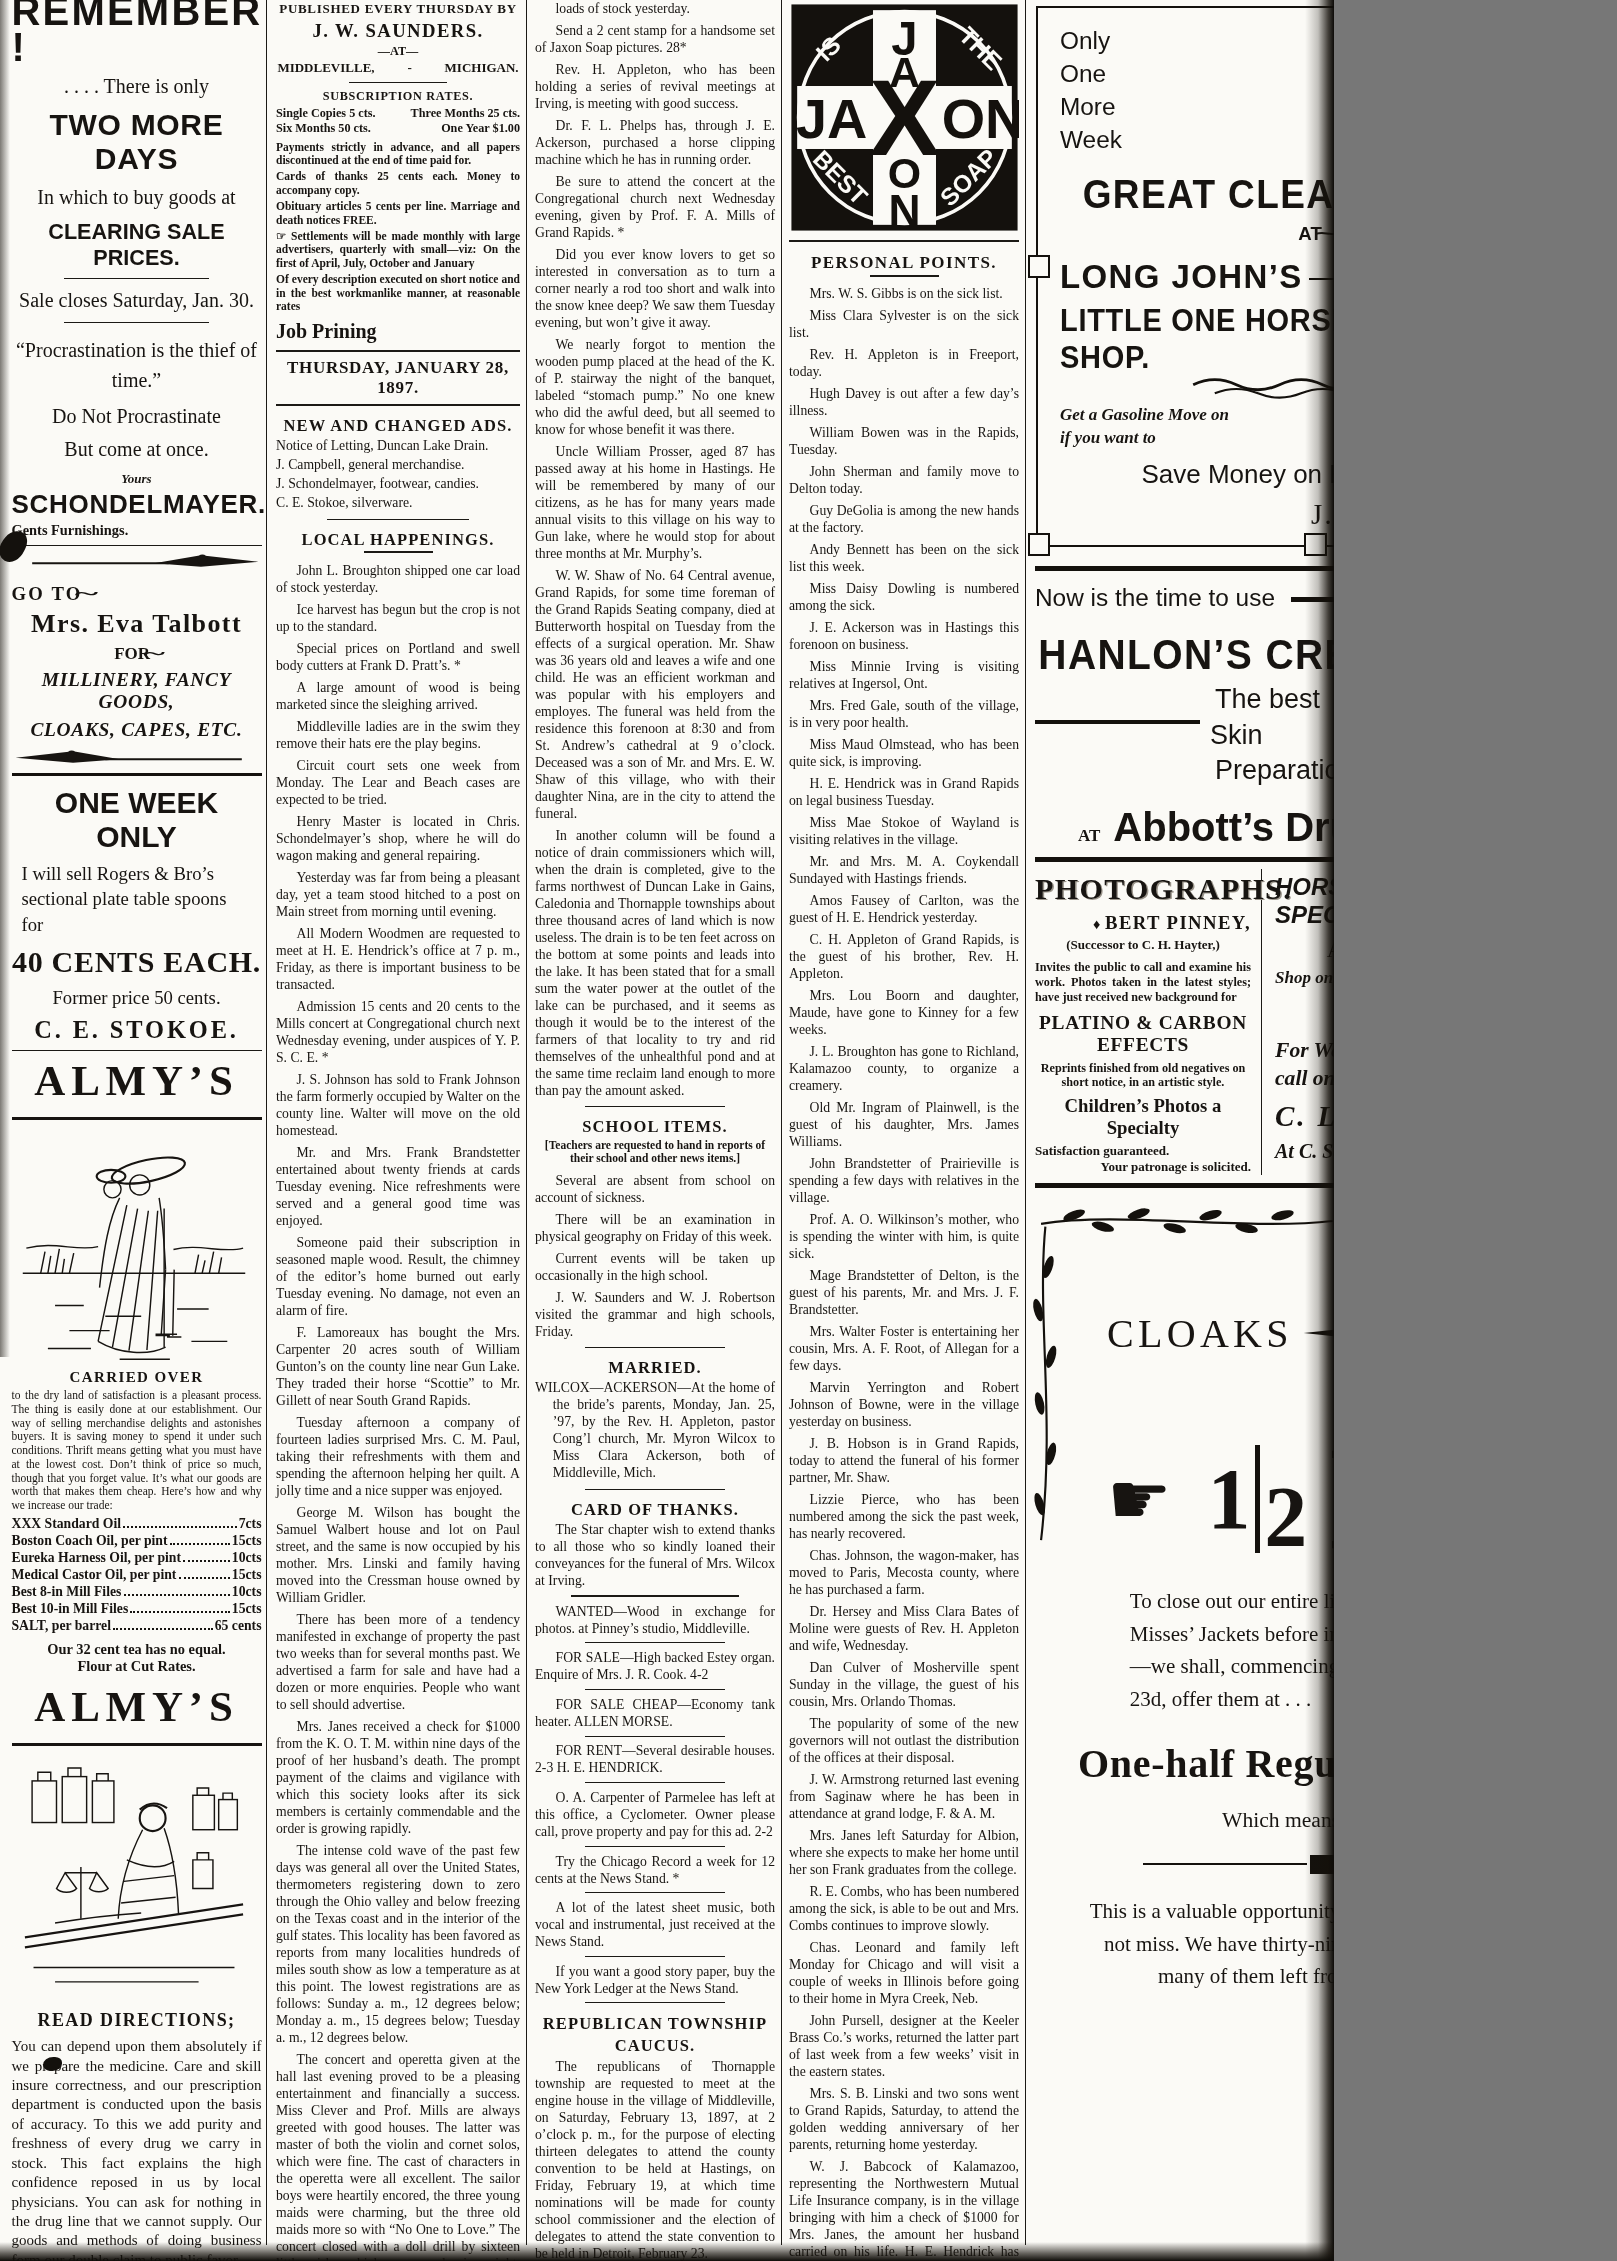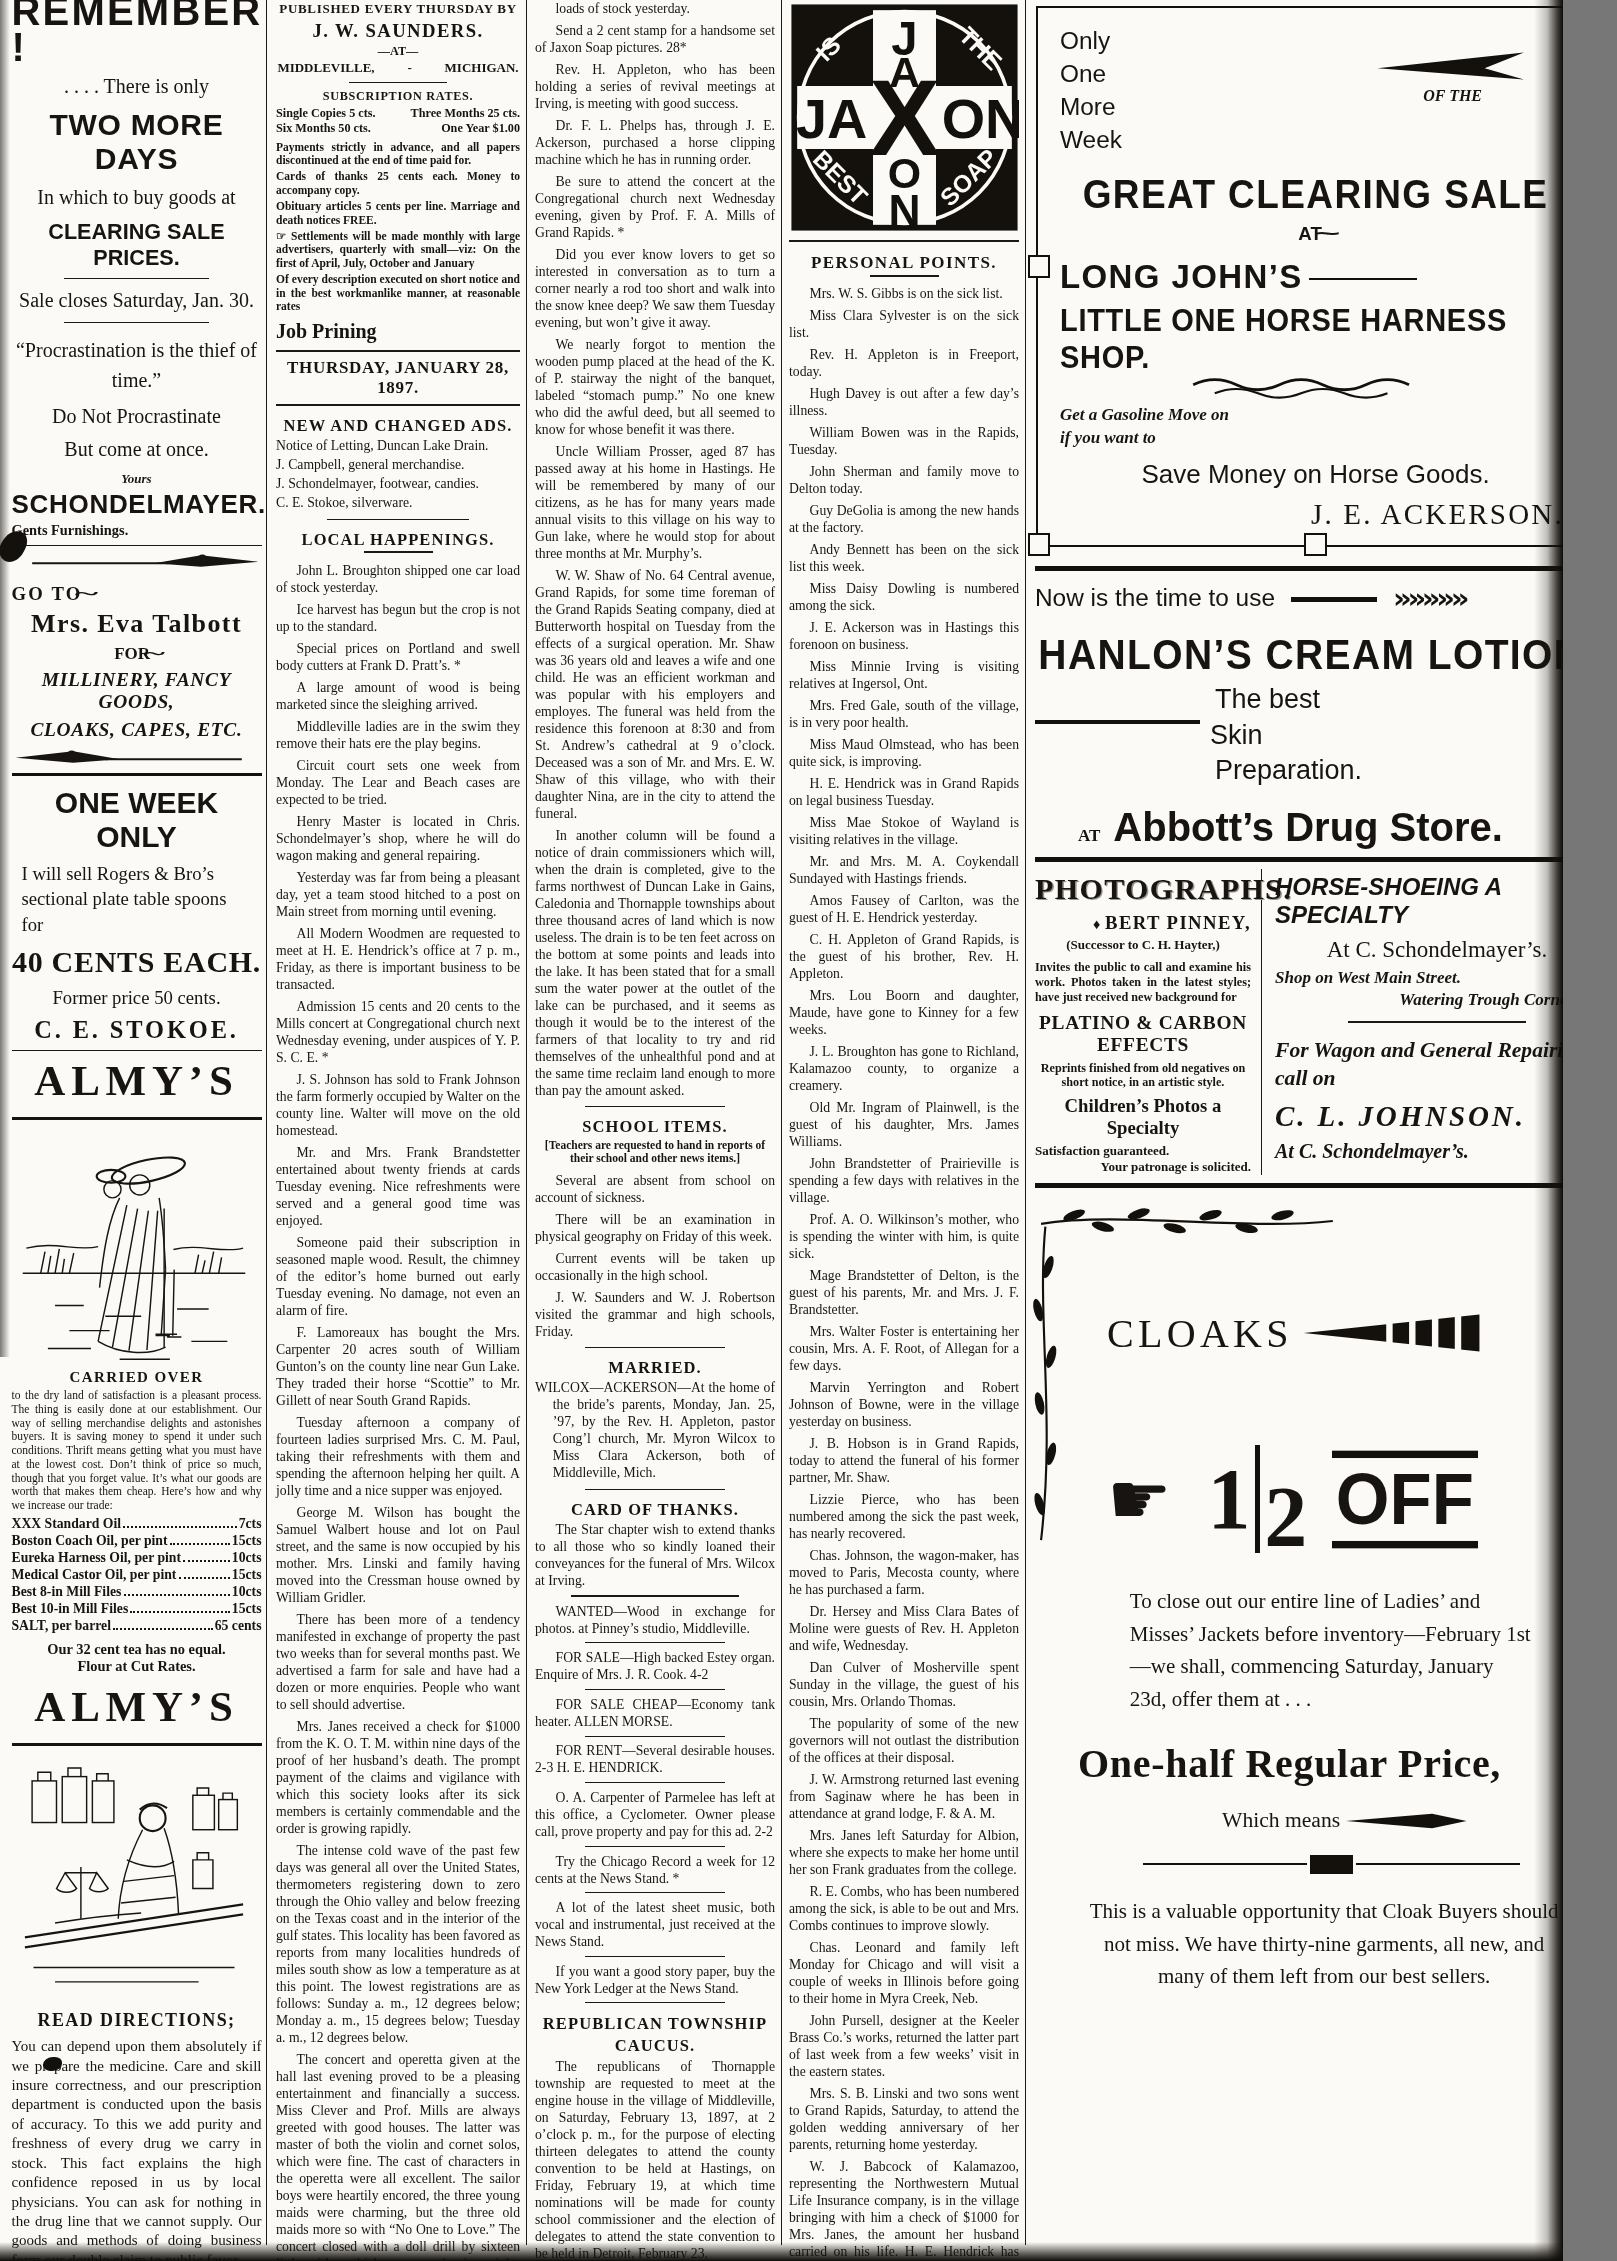--- a/index.html
+++ b/index.html
@@ -1,16 +1,16 @@
 <!DOCTYPE html>
 <html style="font-size:11.5px"><head>
 <meta charset="utf-8">
 <style>
   html,body{margin:0;padding:0;background:#777;}
-  .page{position:relative;width:1563px;height:2261px;background:#fbfaf6;color:#171411;overflow:hidden;
+  .page{position:relative;width:1334px;height:2261px;background:#fbfaf6;color:#171411;overflow:hidden;
         font-family:"Liberation Serif","DejaVu Serif",serif;}
   .col{position:absolute;top:0;}
   .c1{left:11.5px;width:250px;}
   .c2{left:276px;width:244px;}
   .c3{left:535px;width:240px;}
   .c4{left:789px;width:230px;}
   .cr{left:1035px;width:564px;}
   .vsep{position:absolute;top:0;height:2245px;width:1.4px;background:#1b1915;}
   .s1{left:266px}.s2{left:526px}.s3{left:781px}.s4{left:1025px}
 

